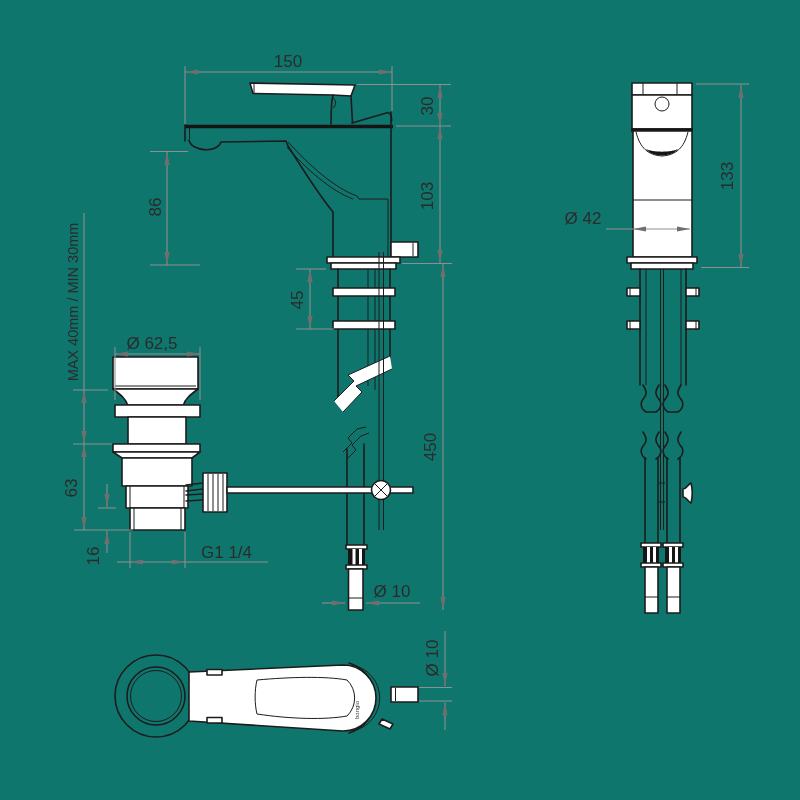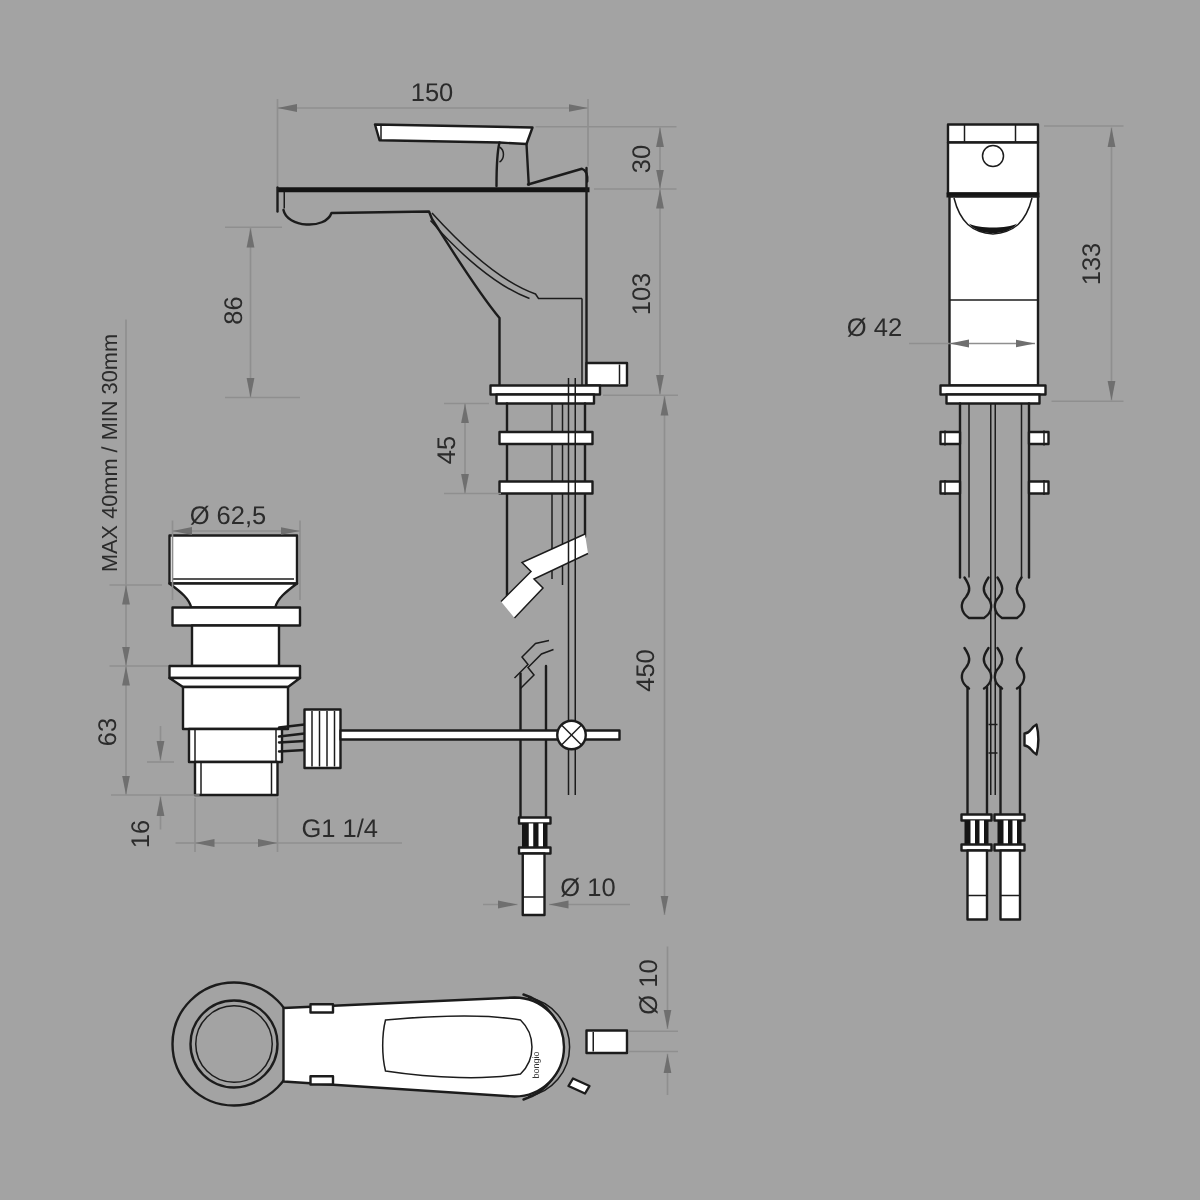--- a/index.html
+++ b/index.html
@@ -1,16 +1,16 @@
 <!DOCTYPE html>
 <html><head>
 <meta charset="utf-8">
 <style>
   html,body { margin:0; padding:0; background:#fff; }
-  .stage { position:relative; width:800px; height:800px; background:#a3a3a3; overflow:hidden; }
+  .stage { position:relative; width:800px; height:800px; background:#0f766e; overflow:hidden; }
   svg { display:block; }
   .o  { stroke:#1c1c1c; stroke-width:1.6; fill:none; stroke-linejoin:round; stroke-linecap:round; }
   .ow { stroke:#1c1c1c; stroke-width:1.6; fill:#ffffff; stroke-linejoin:round; }
   .oh { stroke:#141414; stroke-width:3.4; fill:none; stroke-linecap:butt; }
   .th { stroke:#1c1c1c; stroke-width:1; fill:none; }
   .d  { stroke:#8f8f8f; stroke-width:1.1; fill:none; }
   .blk{ fill:#151515; stroke:none; }
   .t  { font-family:"Liberation Sans", sans-serif; font-size:17px; fill:#2b2b2b; }
   .ts { font-family:"Liberation Sans", sans-serif; font-size:14.5px; fill:#2b2b2b; }
   .tb { font-family:"Liberation Sans", sans-serif; font-size:6px; fill:#333; }

